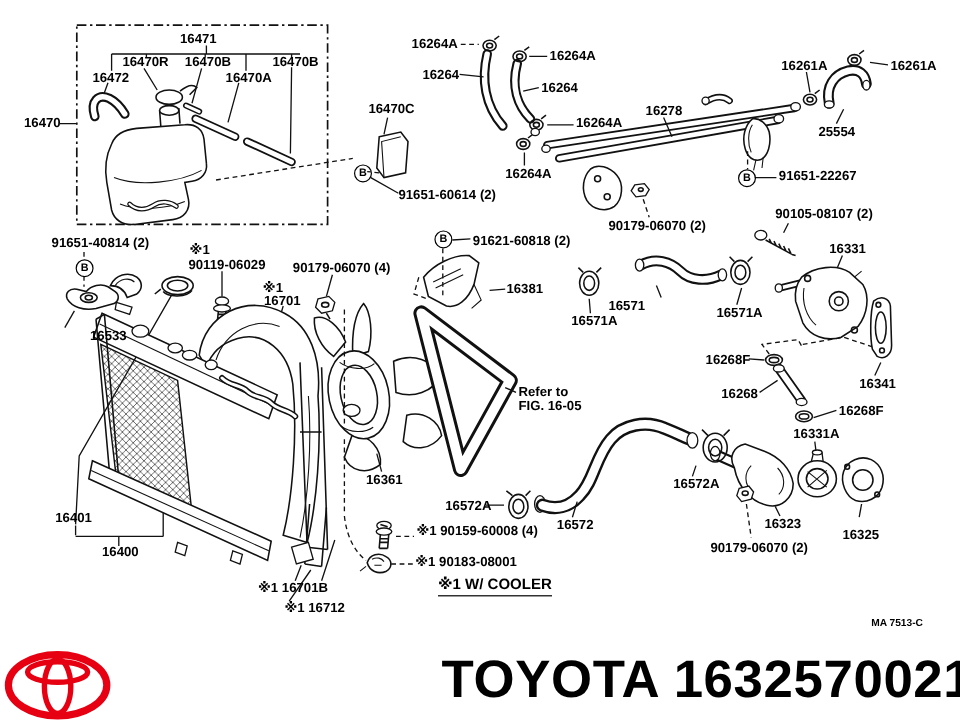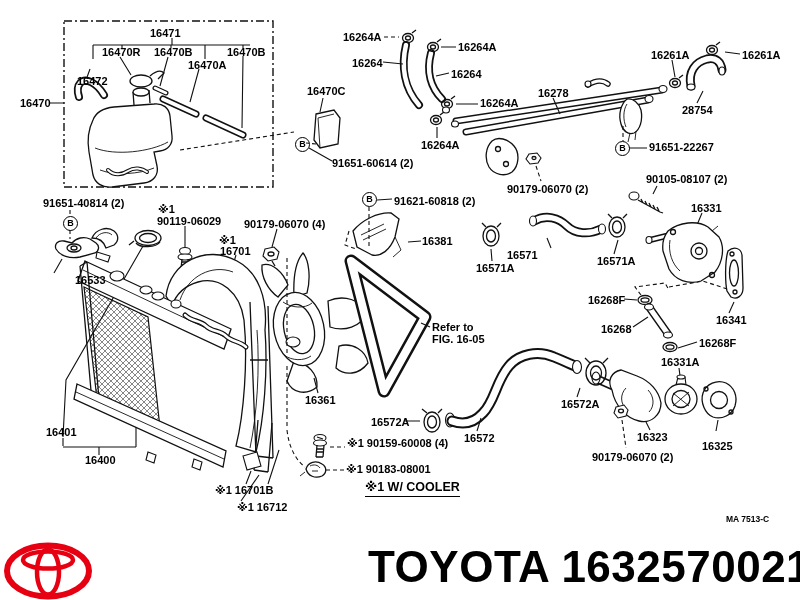--- a/index.html
+++ b/index.html
@@ -305,34 +305,34 @@
       <path class="dsh" d="M287,258 V356 M287,366 V428 M287,430 C289,448 296,460 305,467"></path>
     </g>
   </svg>
 
   <div>
       <div class="lbl" style="left: 20px; top: 97px;">16470</div>
       <div class="lbl" style="left: 150px; top: 27px;">16471</div>
       <div class="lbl" style="left: 102px; top: 46px;">16470R</div>
       <div class="lbl" style="left: 154px; top: 46px;">16470B</div>
       <div class="lbl" style="left: 227px; top: 46px;">16470B</div>
-      <div class="lbl" style="left: 77px; top: 59px; margin-top: 16px;">16472</div>
+      <div class="lbl" style="left: 77px; top: 59px;">16472</div>
       <div class="lbl" style="left: 188px; top: 59px; text-align: right;">16470A</div>
       <div class="lbl" style="left: 307px; top: 85px;">16470C</div>
       <div class="lbl" style="left: 332px; top: 157px; text-align: right;">91651-60614 (2)</div>
       <div class="lbl" style="left: 343px; top: 31px;">16264A</div>
       <div class="lbl" style="left: 458px; top: 41px;">16264A</div>
       <div class="lbl" style="left: 352px; top: 57px;">16264</div>
       <div class="lbl" style="left: 451px; top: 68px;">16264</div>
       <div class="lbl" style="left: 480px; top: 97px;">16264A</div>
       <div class="lbl" style="left: 421px; top: 139px;">16264A</div>
       <div class="lbl" style="left: 538px; top: 87px;">16278</div>
       <div class="lbl" style="left: 651px; top: 49px;">16261A</div>
       <div class="lbl" style="left: 742px; top: 49px;">16261A</div>
-      <div class="lbl" style="left: 682px; top: 104px;">28754</div>
+      <div class="lbl" style="left: 682px; top: 104px;">25554</div>
       <div class="lbl" style="left: 649px; top: 141px;">91651-22267</div>
       <div class="lbl" style="left: 614px; top: 173px; padding-left: 32px;">90105-08107 (2)</div>
       <div class="lbl" style="left: 691px; top: 202px;">16331</div>
       <div class="lbl" style="left: 43px; top: 197px;">91651-40814 (2)</div>
       <div class="lbl" style="left: 39px; top: 274px; margin-left: 36px;">16533</div>
       <div class="lbl" style="left: 158px; top: 203px;">※1</div>
       <div class="lbl" style="left: 157px; top: 215px;">90119-06029</div>
       <div class="lbl" style="left: 244px; top: 218px;">90179-06070 (4)</div>
       <div class="lbl" style="left: 219px; top: 234px;">※1</div>
       <div class="lbl" style="left: 220px; top: 245px;">16701</div>

